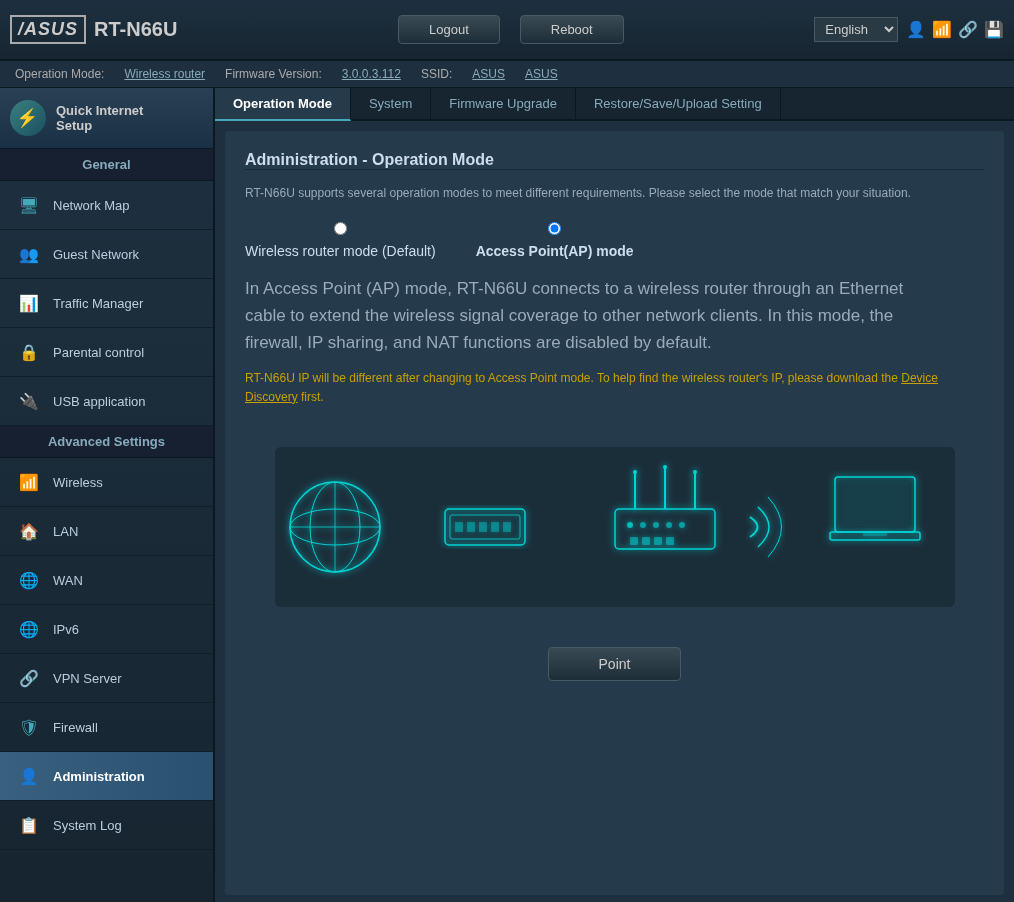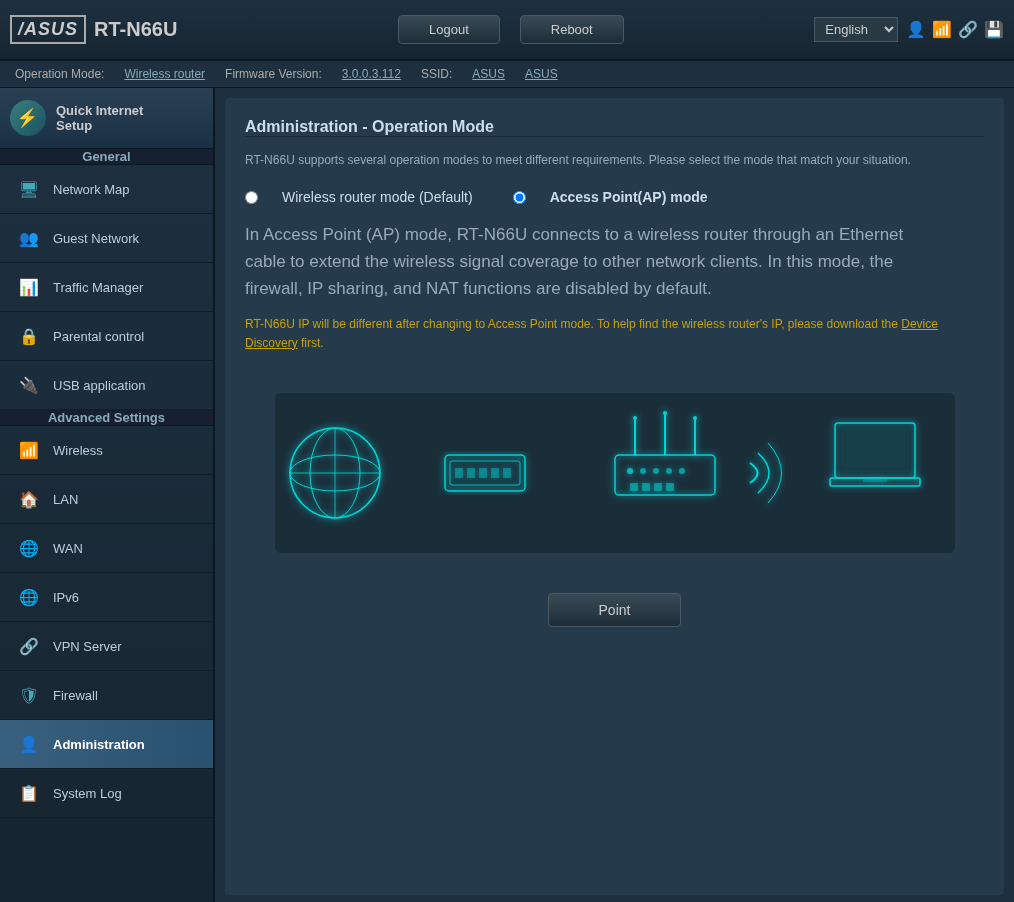--- a/index.html
+++ b/index.html
@@ -134,21 +134,21 @@
       color: #ccc;
       font-size: 13px;
       font-weight: bold;
     }
 
     .sidebar-section-title {
       background: #162030;
       color: #8ab;
       font-size: 13px;
       font-weight: bold;
-      padding: 0 15px;
+      padding: 8px 15px;
       text-align: center;
       border-bottom: 1px solid #0a1820;
     }
 
     .sidebar-item {
       display: flex;
       align-items: center;
       gap: 10px;
       padding: 10px 15px;
       cursor: pointer;
@@ -228,24 +228,25 @@
 
     
     .radio-options {
       display: flex;
       gap: 40px;
       margin-bottom: 16px;
     }
     .radio-option {
       display: flex;
       align-items: center;
-      gap: 24px;
+      gap: 8px;
       font-size: 14px;
       color: #cde;
       cursor: pointer;
+      flex-direction: column;
     }
     .radio-option input[type="radio"] {
       cursor: pointer;
     }
     .radio-option.selected { font-weight: bold; }
 
     .ap-mode-desc {
       font-size: 17px;
       color: #9ab;
       line-height: 1.6;
@@ -394,20 +395,26 @@
       <span>Administration</span>
     </div>
     <div class="sidebar-item">
       <div class="sidebar-item-icon">📋</div>
       <span>System Log</span>
     </div>
   </div>
 
   <div class="content-area">
 
+    <div class="tabs">
+      <div class="tab active">Operation Mode</div>
+      <div class="tab">System</div>
+      <div class="tab">Firmware Upgrade</div>
+      <div class="tab">Restore/Save/Upload Setting</div>
+    </div>
 
     <div class="page-content">
       <div class="page-title">Administration - Operation Mode</div>
       <div class="page-desc">RT-N66U supports several operation modes to meet different requirements. Please select the mode that match your situation.</div>
 
       <div class="radio-options">
         <label class="radio-option">
           <input type="radio" name="opmode" style="">
           <span>Wireless router mode (Default)</span>
         </label>

